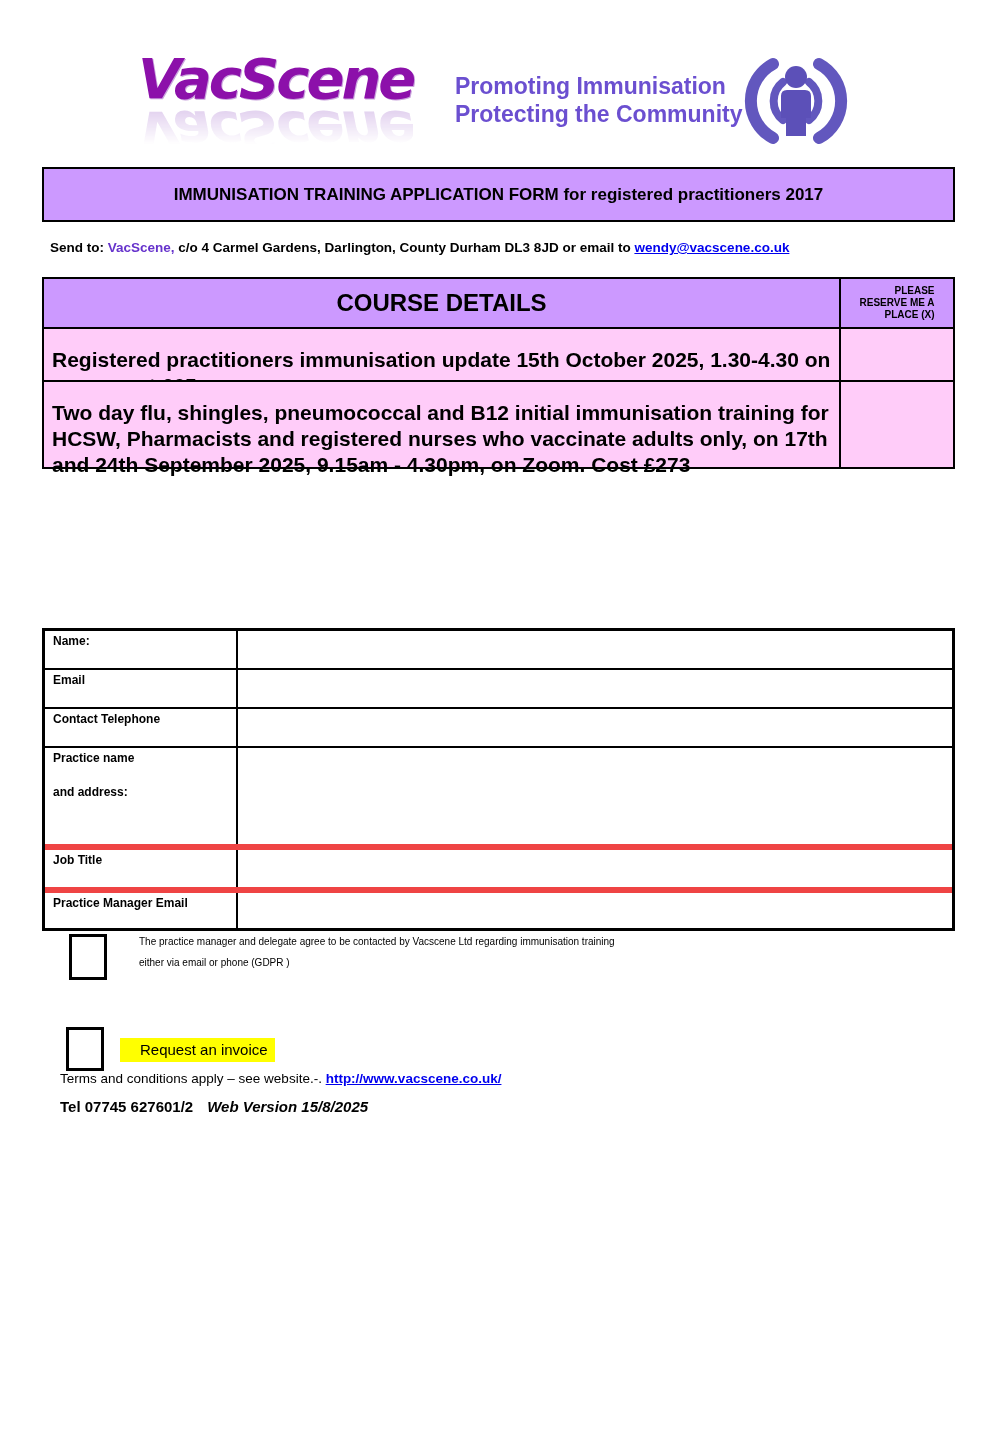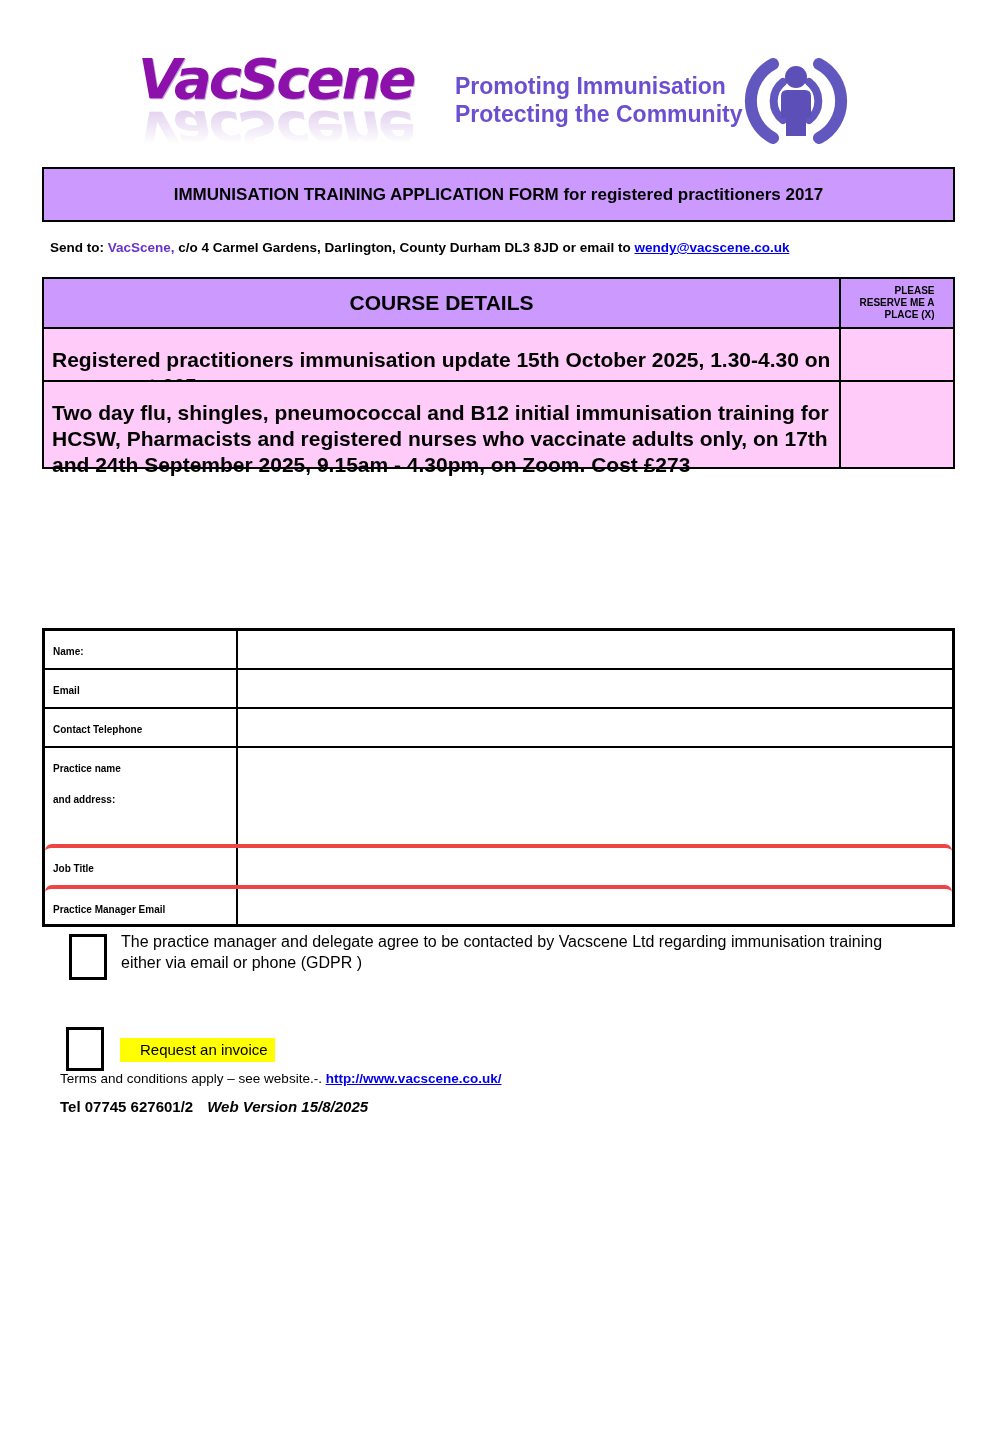--- a/index.html
+++ b/index.html
@@ -68,21 +68,21 @@
     position: absolute; left: 42px; top: 277px; width: 913px;
     border: 2px solid #000;
   }
   .ct-row { display: flex; }
   .ct-row + .ct-row { border-top: 2px solid #000; }
   .ct-main { flex: 1; border-right: 2px solid #000; }
   .ct-reserve { width: 112px; }
   .ct-header .ct-main {
     background: #cc99ff; height: 48px;
     display: flex; align-items: center; justify-content: center;
-    font-size: 21px; font-weight: bold;
+    font-size: 24px; font-weight: bold;
   }
   .ct-header .ct-reserve {
     background: #cc99ff;
     display: flex; align-items: center; justify-content: center; text-align: right;
     font-size: 10px; font-weight: bold; line-height: 12px;
     white-space: pre-line;
   }
   .ct-course .ct-main {
     background: #ffccf9;
     font-size: 21px; font-weight: bold; line-height: 26px;
@@ -93,41 +93,41 @@
   .ct-course-1 .ct-main { height: 51px; }
   .ct-course-2 .ct-main { height: 85px; }
 
   
   .details-table {
     position: absolute; left: 42px; top: 628px; width: 913px;
     border: 3px solid #000;
   }
   .dt-row { display: flex; }
   .dt-row.thin  { border-top: 2px solid #000; }
-  .dt-row.thick { border-top: 4px solid #ef4444; border-radius: 7px; }
+  .dt-row.thick { border-top: 6px solid #ef4444; }
   .dt-label {
     width: 193px; border-right: 2px solid #000;
-    padding: 15px 8px;
-    font-size: 10px; font-weight: bold;
+    padding: 3px 8px;
+    font-size: 12px; font-weight: bold;
   }
   .dt-value { flex: 1; }
   .dt-h38 { height: 37px; }
   .dt-h76 { height: 96px; }
   .dt-h36 { height: 35px; }
   .dt-label .l2 { display: block; margin-top: 20px; }
 
   
   .checkbox {
     position: absolute;
     border: 3px solid #000; background: #fff;
   }
   .gdpr-box { left: 69px; top: 934px; width: 38px; height: 46px; }
   .gdpr-text {
-    position: absolute; left: 121px; top: 931px;
-    font-size: 16px; line-height: 21px;
+    position: absolute; left: 139px; top: 931px;
+    font-size: 10px; line-height: 21px;
     white-space: pre-line;
   }
   .invoice-box { left: 66px; top: 1027px; width: 38px; height: 44px; }
   .invoice-label {
     position: absolute; left: 120px; top: 1038px;
     background: #ffff00;
     font-size: 15px;
     padding: 3px 7px 4px 20px;
   }
 

